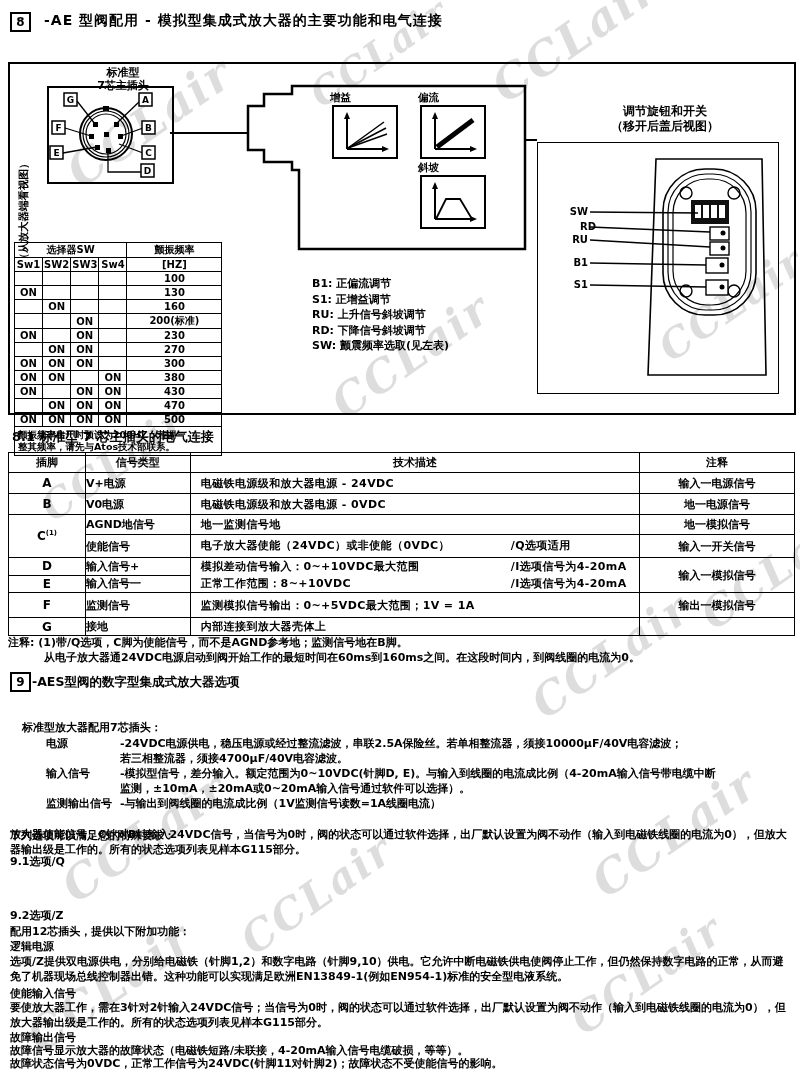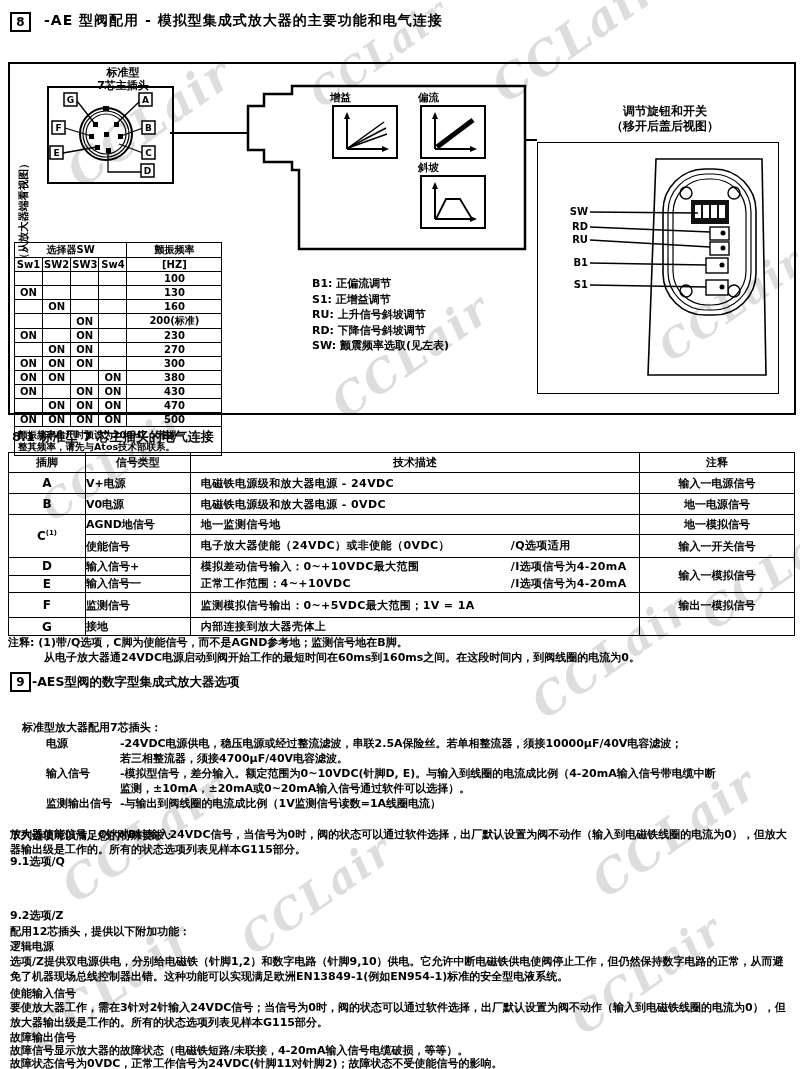--- a/index.html
+++ b/index.html
@@ -282,21 +282,21 @@
           <circle cx="184" cy="122" r="2.5" fill="#000"></circle>
         <rect x="168" y="137" width="22" height="15" fill="#fff" stroke="#000" stroke-width="1.4"></rect>
           <circle cx="184" cy="144" r="2.5" fill="#000"></circle>
         <line x1="52" y1="69" x2="160" y2="70" stroke="#000" stroke-width="1.4"></line>
         <line x1="52" y1="84" x2="172" y2="89" stroke="#000" stroke-width="1.4"></line>
         <line x1="52" y1="97" x2="172" y2="104" stroke="#000" stroke-width="1.4"></line>
         <line x1="52" y1="120" x2="168" y2="122" stroke="#000" stroke-width="1.4"></line>
         <line x1="52" y1="142" x2="168" y2="144" stroke="#000" stroke-width="1.4"></line>
       </svg>
       <div class="plabel" style="left:16px;top:63px;">SW</div>
-      <div class="plabel" style="left:16px;top:78px;">RD</div>
+      <div class="plabel" style="left:24px;top:78px;">RD</div>
       <div class="plabel" style="left:16px;top:91px;">RU</div>
       <div class="plabel" style="left:16px;top:114px;">B1</div>
       <div class="plabel" style="left:16px;top:136px;">S1</div>
     </div>
 
     <div class="legend">
       <div>B1: 正偏流调节</div>
       <div>S1: 正增益调节</div>
       <div>RU: 上升信号斜坡调节</div>
       <div>RD: 下降信号斜坡调节</div>
@@ -343,21 +343,21 @@
           <td class="dsc">
             <div class="dline" style="height:22px;line-height:22px;"><span>电子放大器使能（24VDC）或非使能（0VDC）</span><span class="opt" style="line-height:22px;">/Q选项适用</span></div>
           </td>
           <td class="nt">输入一开关信号</td>
         </tr>
     <tr style="height:17px;">
           <td class="pin">D</td>
           <td class="sig">输入信号+</td>
           <td class="dsc" rowspan="2">
             <div class="dline"><span>模拟差动信号输入：0~+10VDC最大范围</span><span class="opt">/I选项信号为4-20mA</span></div>
-            <div class="dline"><span>正常工作范围：4~+10VDC</span><span class="opt">/I选项信号为4-20mA</span></div>
+            <div class="dline"><span>正常工作范围：8~+10VDC</span><span class="opt">/I选项信号为4-20mA</span></div>
           </td>
           <td class="nt" rowspan="2">输入一模拟信号</td>
         </tr>
     <tr style="height:17px;">
           <td class="pin">E</td>
           <td class="sig">输入信号一</td>
         </tr>
     <tr style="height:25px;">
           <td class="pin">F</td>
           <td class="sig">监测信号</td>

